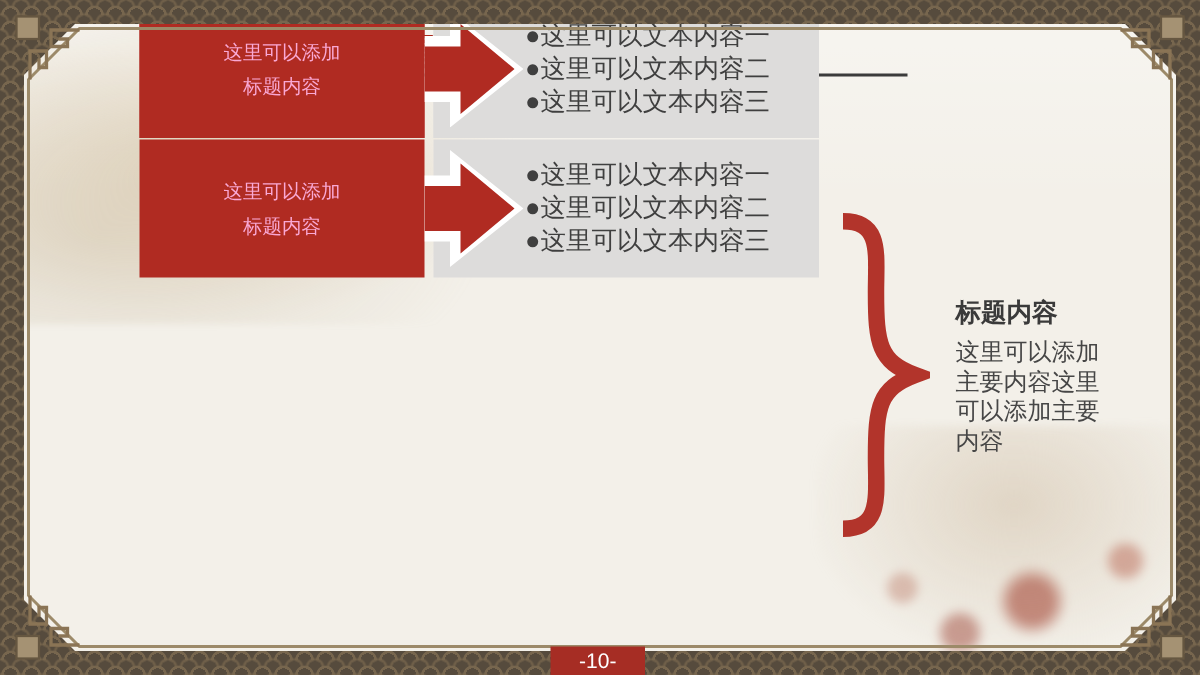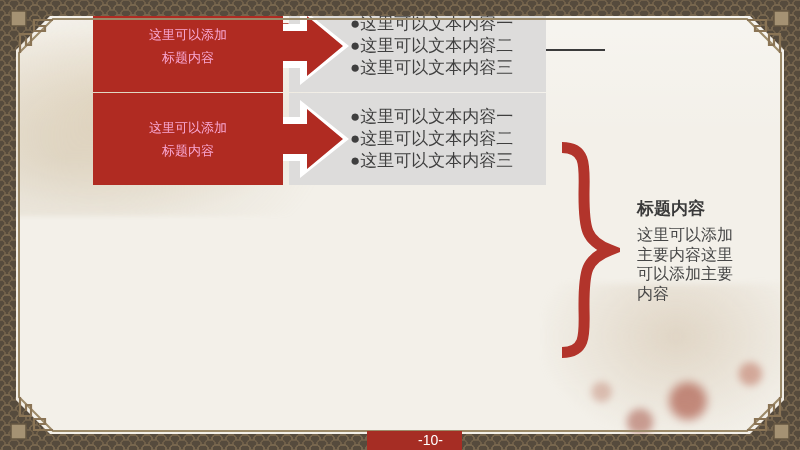--- a/index.html
+++ b/index.html
@@ -68,21 +68,21 @@
     font-size:17px;font-weight:700;color:#3a3a3a;
   }
   .summary-body{
     position:absolute;left:637px;top:227px;width:102px;
     font-size:16px;line-height:19.5px;color:#464646;
     word-break:break-all;
     font-family:Liberation Mono, monospace;
   }
   .page-badge{
     position:absolute;left:367px;top:431px;width:63px;height:19px;
-    background:#a62d24;color:#ffffff;font-size:14px;line-height:19px;text-align:center;padding-left:32px;
+    background:#a62d24;color:#ffffff;font-size:14px;line-height:19px;text-align:center;
   }
 </style>
 </head>
 <body>
 
 <div class="slide">
 
   <div class="content">
     <div class="haze-tl"></div>
     <div class="haze-br"></div>

